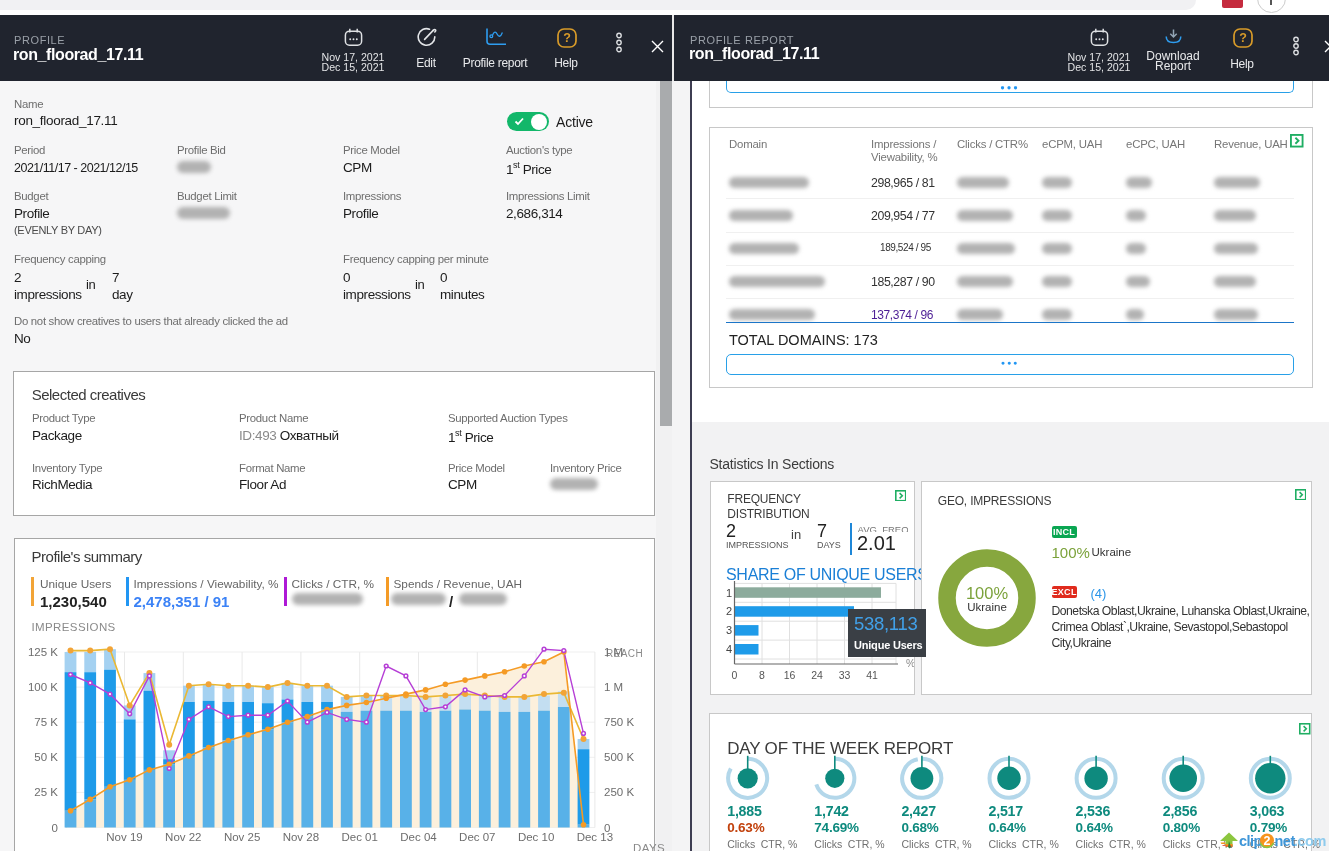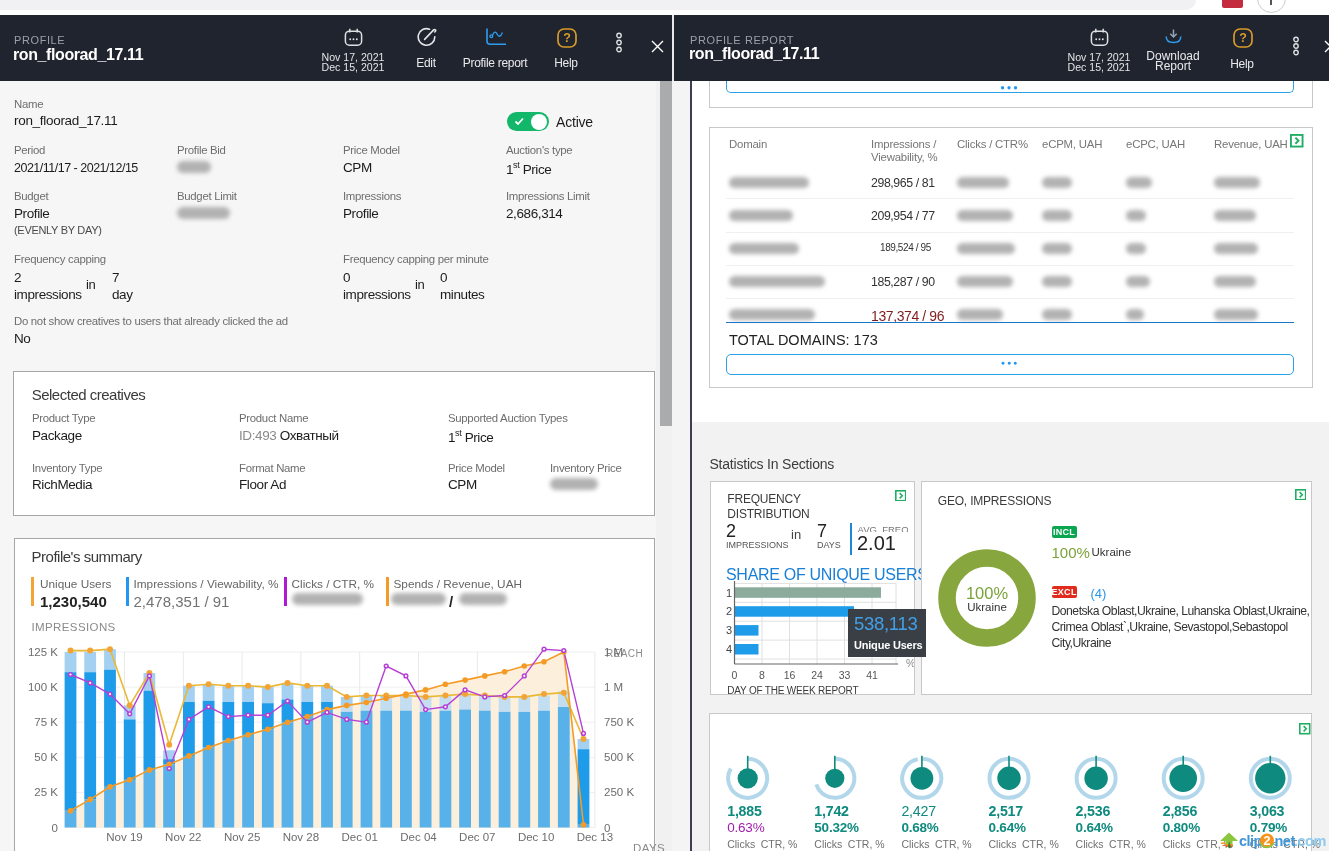--- a/index.html
+++ b/index.html
@@ -139,21 +139,21 @@
 <div class="abs val" style="left:239px;top:476.5px">Floor Ad</div>
 <div class="abs val" style="left:448px;top:476.5px">CPM</div>
 <div class="abs blur" style="left:550px;top:478px;width:48px;height:12px"></div>
 <div class="card" style="left:13.5px;top:537.5px;width:641px;height:313.5px;border-bottom:none"></div>
 <div class="abs" style="left:31.6px;top:548px;font-size:15px;letter-spacing:-0.5px;color:#3a3a3a">Profile's summary</div>
 <div class="abs" style="left:31px;top:577px;width:3px;height:29px;background:#f2a437"></div>
 <div class="abs" style="left:40px;top:576.5px;font-size:11.8px;color:#666">Unique Users</div>
 <div class="abs" style="left:40px;top:592.5px;font-size:15px;font-weight:bold;color:#222">1,230,540</div>
 <div class="abs" style="left:125.5px;top:577px;width:3px;height:29px;background:#2196f3"></div>
 <div class="abs" style="left:133.5px;top:576.5px;font-size:11.8px;color:#666">Impressions / Viewability, %</div>
-<div class="abs" style="left:133.5px;top:592.5px;font-size:15px;font-weight:normal;color:#737373">2,478,351 / 91</div>
+<div class="abs" style="left:133.5px;top:592.5px;font-size:15px;font-weight:bold;color:#3b82f6">2,478,351 / 91</div>
 <div class="abs" style="left:283.5px;top:577px;width:3px;height:29px;background:#ae19d6"></div>
 <div class="abs" style="left:291.5px;top:576.5px;font-size:11.8px;color:#666">Clicks / CTR, %</div>
 <div class="abs blur" style="left:292px;top:593px;width:71px;height:12px"></div>
 <div class="abs" style="left:385.5px;top:577px;width:3px;height:29px;background:#f59b25"></div>
 <div class="abs" style="left:393.5px;top:576.5px;font-size:11.8px;color:#666">Spends / Revenue, UAH</div>
 <div class="abs blur" style="left:391px;top:593px;width:55px;height:12px"></div>
 <div class="abs" style="left:449px;top:592.5px;font-size:15px;font-weight:bold;color:#222">/</div>
 <div class="abs blur" style="left:459px;top:593px;width:48px;height:12px"></div>
 <div class="abs" style="left:31.4px;top:620.5px;font-size:11.5px;letter-spacing:0.4px;color:#8a8a8a">IMPRESSIONS</div>
 <div class="abs" style="left:606px;top:648px;font-size:10px;letter-spacing:0.4px;color:#8a8a8a">REACH</div>
@@ -422,21 +422,21 @@
 <div class="abs blur" style="left:1214px;top:243.2px;width:44px;height:11px"></div>
 <div class="abs" style="left:726px;top:264.6px;width:568px;height:1px;background:#f0f0f0"></div>
 <div class="abs blur" style="left:729px;top:276.3px;width:96px;height:11px"></div>
 <div class="abs" style="left:871px;top:275.3px;font-size:12.3px;letter-spacing:-0.4px;color:#333">185,287 / 90</div>
 <div class="abs blur" style="left:957px;top:276.3px;width:56px;height:11px"></div>
 <div class="abs blur" style="left:1042px;top:276.3px;width:30px;height:11px"></div>
 <div class="abs blur" style="left:1126px;top:276.3px;width:24px;height:11px"></div>
 <div class="abs blur" style="left:1214px;top:276.3px;width:42px;height:11px"></div>
 <div class="abs" style="left:726px;top:297.7px;width:568px;height:1px;background:#f0f0f0"></div>
 <div class="abs blur" style="left:729px;top:309.4px;width:86px;height:11px"></div>
-<div class="abs" style="left:871px;top:308.4px;font-size:14px;letter-spacing:-0.4px;color:#7f1d1d">137,374 / 96</div>
+<div class="abs" style="left:871px;top:308.4px;font-size:12px;letter-spacing:-0.4px;color:#4c1d95">137,374 / 96</div>
 <div class="abs blur" style="left:957px;top:309.4px;width:46px;height:11px"></div>
 <div class="abs blur" style="left:1042px;top:309.4px;width:30px;height:11px"></div>
 <div class="abs blur" style="left:1126px;top:309.4px;width:18px;height:11px"></div>
 <div class="abs blur" style="left:1214px;top:309.4px;width:44px;height:11px"></div>
 <div class="abs" style="left:726px;top:321.5px;width:568px;height:1.5px;background:#1b75c8"></div>
 <div class="abs" style="left:729px;top:332px;font-size:14.5px;color:#222">TOTAL DOMAINS: 173</div>
 <div class="abs" style="left:726px;top:354.3px;width:568px;height:20.5px;border:1.5px solid #28a0e8;border-radius:5px;background:#fff"></div>
 <div class="abs" style="left:726px;top:359px;width:568px;text-align:center;font-size:7px;font-weight:bold;color:#2196f3;letter-spacing:2px">●●●</div>
 <div class="abs" style="left:709.4px;top:455.5px;font-size:14px;letter-spacing:-0.2px;color:#3b3b3b">Statistics In Sections</div>
 <div class="rcard" style="left:710px;top:481px;width:204.5px;height:214px"></div>
@@ -499,21 +499,21 @@
 <div class="abs" style="left:1051.5px;top:525.5px;width:25px;height:12px;background:#0aa652;border-radius:2px;color:#fff;font-size:9px;font-weight:bold;text-align:center;line-height:12px;letter-spacing:0.3px">INCL</div>
 <div class="abs" style="left:1051.5px;top:544px;font-size:15px;color:#7ba23a">100%</div>
 <div class="abs" style="left:1091.5px;top:546px;font-size:11.5px;color:#333">Ukraine</div>
 <div class="abs" style="left:1051.5px;top:586px;width:25px;height:12px;background:#e02b1d;border-radius:2px;color:#fff;font-size:9px;font-weight:bold;text-align:center;line-height:12px;letter-spacing:0.3px">EXCL</div>
 <div class="abs" style="left:1090.5px;top:585.5px;font-size:13px;color:#2a95e8">(4)</div>
 <div class="abs" style="left:1051.5px;top:602.5px;width:270px;font-size:12.2px;color:#333;line-height:16px;white-space:nowrap;letter-spacing:-0.5px">Donetska Oblast,Ukraine, Luhanska Oblast,Ukraine,<br>Crimea Oblast`,Ukraine, Sevastopol,Sebastopol<br>City,Ukraine</div>
 <div class="abs" style="left:848.2px;top:608.8px;width:78.2px;height:48.4px;background:#3a3f45"></div>
 <div class="abs" style="left:854px;top:612.5px;font-size:18.5px;color:#41a0e8;letter-spacing:-0.3px">538,113</div>
 <div class="abs" style="left:854px;top:639px;font-size:11px;font-weight:bold;color:#fff;letter-spacing:-0.2px">Unique Users</div>
 <div class="rcard" style="left:708.7px;top:713px;width:603.5px;height:145px"></div>
-<div class="abs" style="left:727.3px;top:685px;font-size:10px;letter-spacing:-0.2px;color:#3b3b3b">DAY OF THE WEEK REPORT</div>
+<div class="abs" style="left:727.3px;top:739px;font-size:17px;letter-spacing:-0.2px;color:#3b3b3b">DAY OF THE WEEK REPORT</div>
 <svg class="abs" style="left:1299px;top:723px" width="11.5" height="11.5" viewBox="0 0 13 13">
     <rect x="0.9" y="0.9" width="11.2" height="11.2" fill="none" stroke="#1fae63" stroke-width="1.8"></rect>
     <path d="M5.2 3.6 L8.2 6.5 L5.2 9.4" fill="none" stroke="#1fae63" stroke-width="1.8"></path>
   </svg>
 <svg class="abs" style="left:692px;top:745px" width="637" height="70" viewBox="0 0 637 70">
     <path d="M 55.7 13.8 A 19.5 19.5 0 1 1 38.8 23.5" fill="none" stroke="#b3d7ea" stroke-width="4"></path>
     <circle cx="55.7" cy="33.3" r="10.1" fill="#0e8a7e"></circle>
     <line x1="55.7" y1="10.8" x2="55.7" y2="24.3" stroke="#0e8a7e" stroke-width="1.6"></line>
     <path d="M 142.8 13.8 A 19.5 19.5 0 1 1 124.3 39.3" fill="none" stroke="#b3d7ea" stroke-width="4"></path>
     <circle cx="142.8" cy="33.3" r="9.6" fill="#0e8a7e"></circle>
@@ -528,28 +528,28 @@
     <circle cx="404.1" cy="33.3" r="11.7" fill="#0e8a7e"></circle>
     <line x1="404.1" y1="10.8" x2="404.1" y2="24.3" stroke="#0e8a7e" stroke-width="1.6"></line>
     <circle cx="491.2" cy="33.3" r="19.5" fill="none" stroke="#b3d7ea" stroke-width="4"></circle>
     <circle cx="491.2" cy="33.3" r="13.8" fill="#0e8a7e"></circle>
     <line x1="491.2" y1="10.8" x2="491.2" y2="24.3" stroke="#0e8a7e" stroke-width="1.6"></line>
     <circle cx="578.3" cy="33.3" r="19.5" fill="none" stroke="#b3d7ea" stroke-width="4"></circle>
     <circle cx="578.3" cy="33.3" r="15.2" fill="#0e8a7e"></circle>
     <line x1="578.3" y1="10.8" x2="578.3" y2="24.3" stroke="#0e8a7e" stroke-width="1.6"></line>
   </svg>
 <div class="abs" style="left:727.2px;top:802.5px;font-size:14.2px;font-weight:bold;color:#0e8a7e;letter-spacing:-0.2px">1,885</div>
-<div class="abs" style="left:727.2px;top:820px;font-size:13.5px;font-weight:normal;color:#a21caf;letter-spacing:-0.2px">0.63%</div>
+<div class="abs" style="left:727.2px;top:820px;font-size:13.5px;font-weight:bold;color:#c2410c;letter-spacing:-0.2px">0.63%</div>
 <div class="abs" style="left:727.2px;top:837.5px;font-size:10.5px;color:#707070">Clicks</div>
 <div class="abs" style="left:760.7px;top:837.5px;font-size:10.5px;color:#707070">CTR, %</div>
 <div class="abs" style="left:814.3px;top:802.5px;font-size:14.2px;font-weight:bold;color:#0e8a7e;letter-spacing:-0.2px">1,742</div>
-<div class="abs" style="left:814.3px;top:820px;font-size:13.5px;font-weight:bold;color:#0e8a7e;letter-spacing:-0.2px">50.32%</div>
+<div class="abs" style="left:814.3px;top:820px;font-size:13.5px;font-weight:bold;color:#0e8a7e;letter-spacing:-0.2px">74.69%</div>
 <div class="abs" style="left:814.3px;top:837.5px;font-size:10.5px;color:#707070">Clicks</div>
 <div class="abs" style="left:847.8px;top:837.5px;font-size:10.5px;color:#707070">CTR, %</div>
-<div class="abs" style="left:901.4px;top:802.5px;font-size:14.2px;font-weight:normal;color:#0e8a7e;letter-spacing:-0.2px">2,427</div>
+<div class="abs" style="left:901.4px;top:802.5px;font-size:14.2px;font-weight:bold;color:#0e8a7e;letter-spacing:-0.2px">2,427</div>
 <div class="abs" style="left:901.4px;top:820px;font-size:13.5px;font-weight:bold;color:#0e8a7e;letter-spacing:-0.2px">0.68%</div>
 <div class="abs" style="left:901.4px;top:837.5px;font-size:10.5px;color:#707070">Clicks</div>
 <div class="abs" style="left:934.9px;top:837.5px;font-size:10.5px;color:#707070">CTR, %</div>
 <div class="abs" style="left:988.5px;top:802.5px;font-size:14.2px;font-weight:bold;color:#0e8a7e;letter-spacing:-0.2px">2,517</div>
 <div class="abs" style="left:988.5px;top:820px;font-size:13.5px;font-weight:bold;color:#0e8a7e;letter-spacing:-0.2px">0.64%</div>
 <div class="abs" style="left:988.5px;top:837.5px;font-size:10.5px;color:#707070">Clicks</div>
 <div class="abs" style="left:1022px;top:837.5px;font-size:10.5px;color:#707070">CTR, %</div>
 <div class="abs" style="left:1075.6px;top:802.5px;font-size:14.2px;font-weight:bold;color:#0e8a7e;letter-spacing:-0.2px">2,536</div>
 <div class="abs" style="left:1075.6px;top:820px;font-size:13.5px;font-weight:bold;color:#0e8a7e;letter-spacing:-0.2px">0.64%</div>
 <div class="abs" style="left:1075.6px;top:837.5px;font-size:10.5px;color:#707070">Clicks</div>

